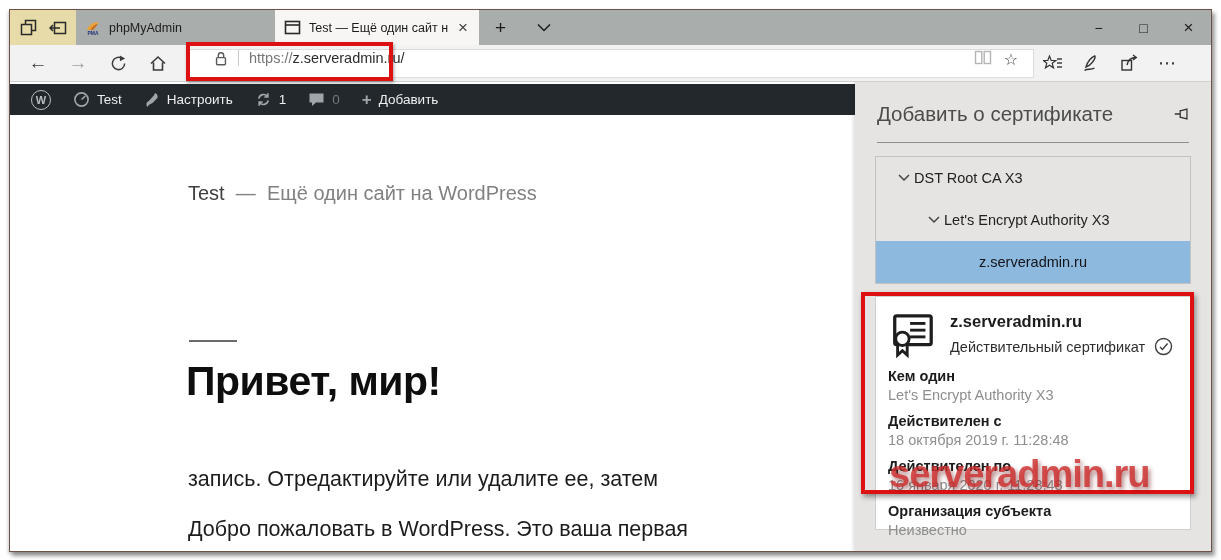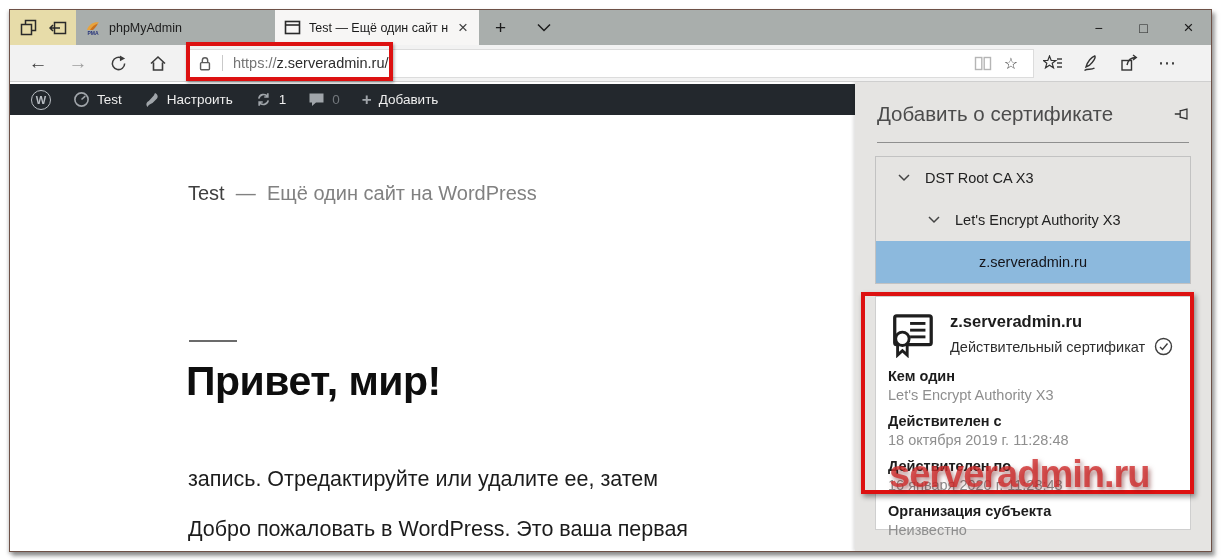--- a/index.html
+++ b/index.html
@@ -18,21 +18,21 @@
   .tab-label { flex:1; white-space:nowrap; overflow:hidden; }
   .tab-close { background:none; border:none; font-size:17px; color:#3f3f3f; cursor:pointer; line-height:1; padding:0 2px; }
   .bar-btn { background:none; border:none; width:43px; font-size:19px; color:#1b1b1b; cursor:pointer; display:flex; align-items:center; justify-content:center; }
   .spacer { flex:1; }
   .win-btn { background:none; border:none; width:45px; font-size:14px; color:#1b1b1b; cursor:pointer; display:flex; align-items:center; justify-content:center; }
 
   
   .toolbar { height:37px; background:#f2f2f2; border-bottom:1px solid #cfcfcf; display:flex; align-items:center; padding-left:8px; position:relative; flex:none; }
   .nav-btn { background:none; border:none; width:40px; height:30px; font-size:19px; color:#3b3b3b; cursor:pointer; display:flex; align-items:center; justify-content:center; }
   .nav-btn.disabled { color:#9d9d9d; }
-  .addressbar { width:848px; height:29px; background:#fff; border:1px solid #dcdcdc; display:flex; align-items:center; padding:0 8px 0 10px; margin-left:8px; }
+  .addressbar { width:848px; height:29px; background:#fff; border:1px solid #dcdcdc; display:flex; align-items:flex-start; padding:0 8px 0 26px; margin-left:8px; }
   .addr-sep { width:1px; height:16px; background:#c9c9c9; margin:0 10px 0 9px; }
   .url { font-size:14.5px; flex:1; white-space:nowrap; overflow:hidden; }
   .url .scheme { color:#757575; }
   .url .host { color:#2d2d2d; }
   .addr-icon { background:none; border:none; display:flex; align-items:center; justify-content:center; width:28px; cursor:pointer; font-size:16px; color:#3c3c3c; }
   .hub-btn { background:none; border:none; width:38px; height:30px; display:flex; align-items:center; justify-content:center; cursor:pointer; font-size:18px; color:#333; }
   .hub-btn:first-of-type { margin-left:6px; }
   .redbox { position:absolute; border:4px solid #dd1111; box-shadow:1px 2px 3px rgba(0,0,0,.35); pointer-events:none; z-index:6; }
   .redbox.url-box { left:176px; top:-3px; width:207px; height:39px; }
 
@@ -50,21 +50,21 @@
   .post-divider { position:absolute; left:179px; top:258px; width:48px; height:2px; background:#6b6b6b; }
   .post-title { position:absolute; left:176px; top:276px; font-size:41px; font-weight:bold; color:#0e0e0e; letter-spacing:-.5px; }
   .post-excerpt { position:absolute; left:178px; top:372px; font-size:21.5px; color:#1c1c1c; line-height:50px; }
 
   
   .panel { position:absolute; right:0; top:0; bottom:0; width:356px; background:#e5e4e2; z-index:3; box-shadow:-2px 0 3px rgba(0,0,0,.12); overflow:hidden; }
   .panel-head { display:flex; justify-content:space-between; align-items:flex-start; padding:20px 20px 0 22px; font-size:20.5px; color:#4c4c4c; }
   .pin-btn { background:none; border:none; cursor:pointer; margin-top:3px; }
   .panel-divider { margin:16px 22px 0; border-top:1px solid #8f8f8f; }
   .tree { margin:13px 20px 0; border:1px solid #c2c2c2; }
-  .tree-row { height:42px; display:flex; align-items:center; gap:15px; font-size:14.5px; color:#222; cursor:pointer; }
+  .tree-row { height:42px; display:flex; align-items:center; gap:4px; font-size:14.5px; color:#222; cursor:pointer; }
   .tree-row.lvl1 { padding-left:22px; }
   .tree-row.lvl2 { padding-left:52px; }
   .tree-row.selected { background:#8cb9dd; justify-content:center; color:#14141a; }
   .card { margin:12px 20px 0; background:#fff; border:1px solid #cfcfcf; padding:13px 10px 0 12px; height:234px; position:relative; }
   .card-head { display:flex; gap:14px; align-items:flex-start; }
   .card-subject { font-size:16.5px; font-weight:bold; color:#1c1c1c; padding-top:2px; }
   .card-status { display:flex; align-items:center; gap:9px; margin-top:6px; font-size:14.5px; color:#2e2e2e; }
   .fld-label { margin-top:10px; font-size:14.5px; font-weight:bold; color:#1c1c1c; }
   .fld-value { margin-top:3px; font-size:14.5px; color:#8e8e8e; }
   .redbox.card-box { left:6px; top:210px; width:333px; height:202px; box-shadow:2px 3px 5px rgba(0,0,0,.4); }

